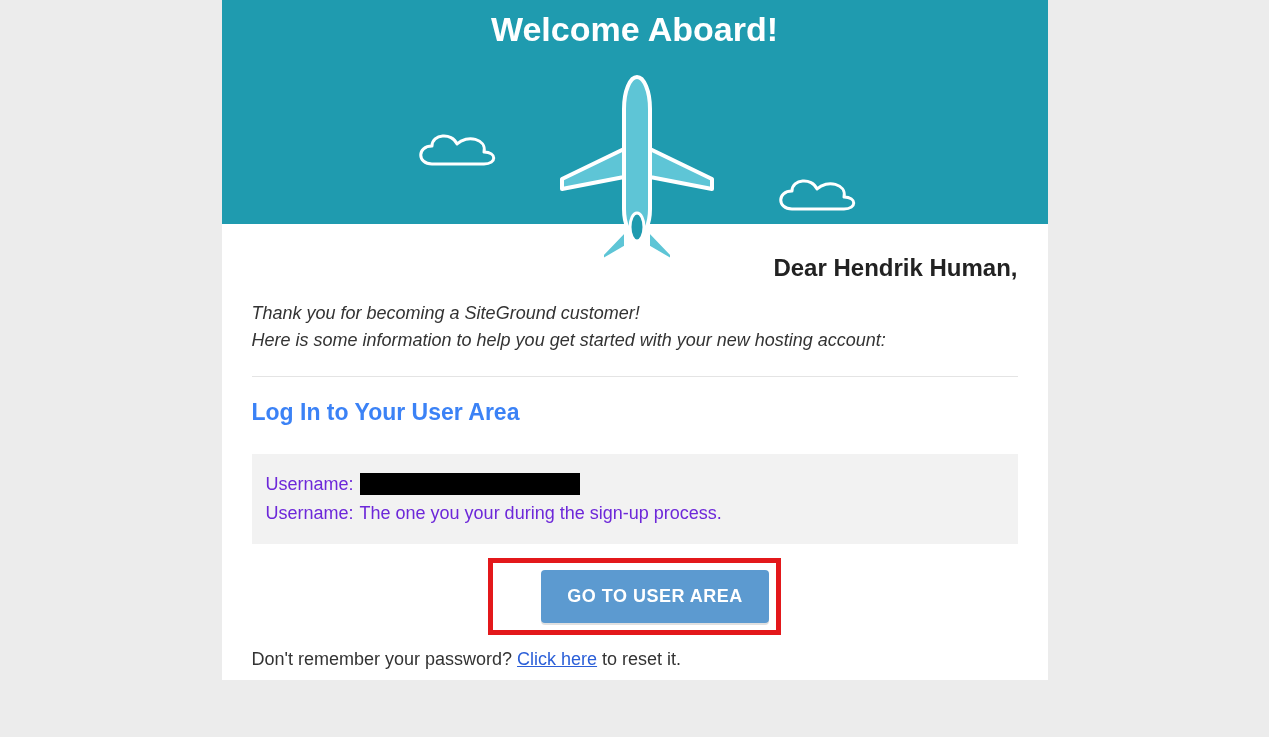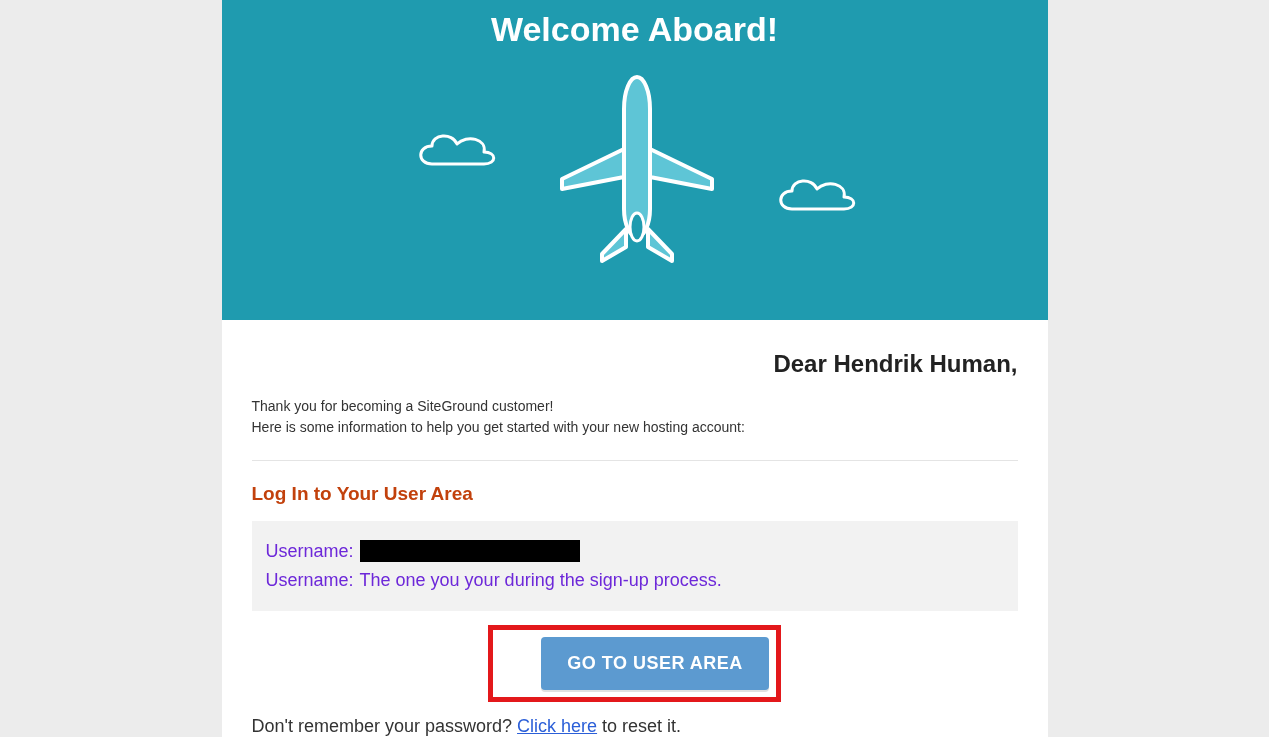--- a/index.html
+++ b/index.html
@@ -12,21 +12,21 @@
     width: 826px;
     margin: 0 auto;
     background: #ffffff;
   }
   .header {
     background: #1f9baf;
     text-align: center;
     padding-top: 10px;
     padding-bottom: 30px;
     position: relative;
-    height: 320px;
+    height: 224px;
   }
   .header h1 {
     color: #fff;
     font-size: 34px;
     font-weight: 700;
     margin-bottom: 20px;
   }
   .artwork {
     position: relative;
     width: 100%;
@@ -39,35 +39,36 @@
     padding: 30px 30px 10px 30px;
   }
   .greeting {
     font-size: 24px;
     font-weight: 700;
     color: #222;
     margin-bottom: 18px;
     text-align: right;
   }
   .intro {
-    font-size: 14px;
+    font-size: 18px;
     color: #333;
     line-height: 1.5;
     margin-bottom: 22px;
+    font-style: italic;
   }
   hr.divider {
     border: none;
     border-top: 1px solid #e4e4e4;
     margin: 0 0 22px 0;
   }
   .section-title {
-    font-size: 19px;
+    font-size: 23px;
     font-weight: 700;
-    color: #c2410c;
-    margin-bottom: 16px;
+    color: #3b82f6;
+    margin-bottom: 28px;
   }
   .credentials {
     background: #f2f2f2;
     padding: 16px 14px;
     font-size: 18px;
     color: #6d28d9;
     line-height: 1.6;
     margin-bottom: 14px;
   }
   .cred-line { display: flex; align-items: center; gap: 6px; }

